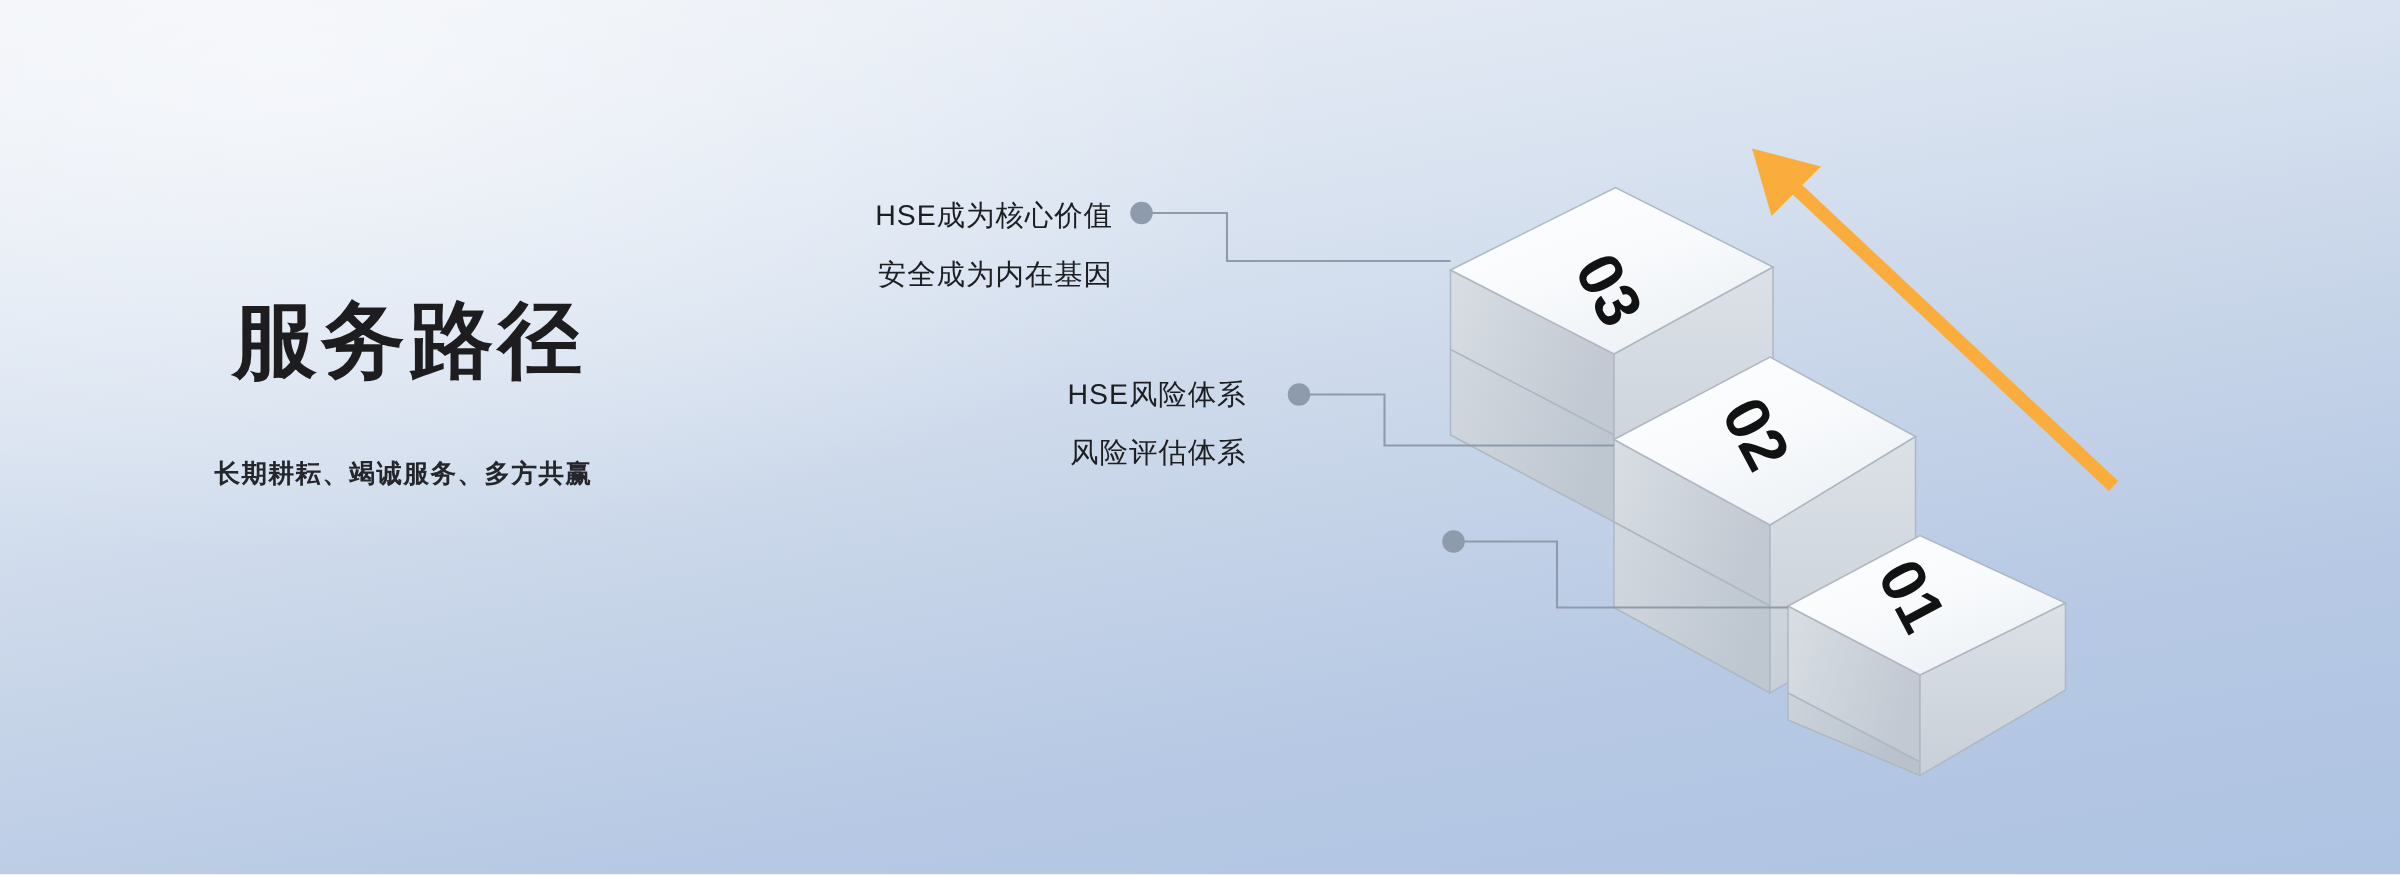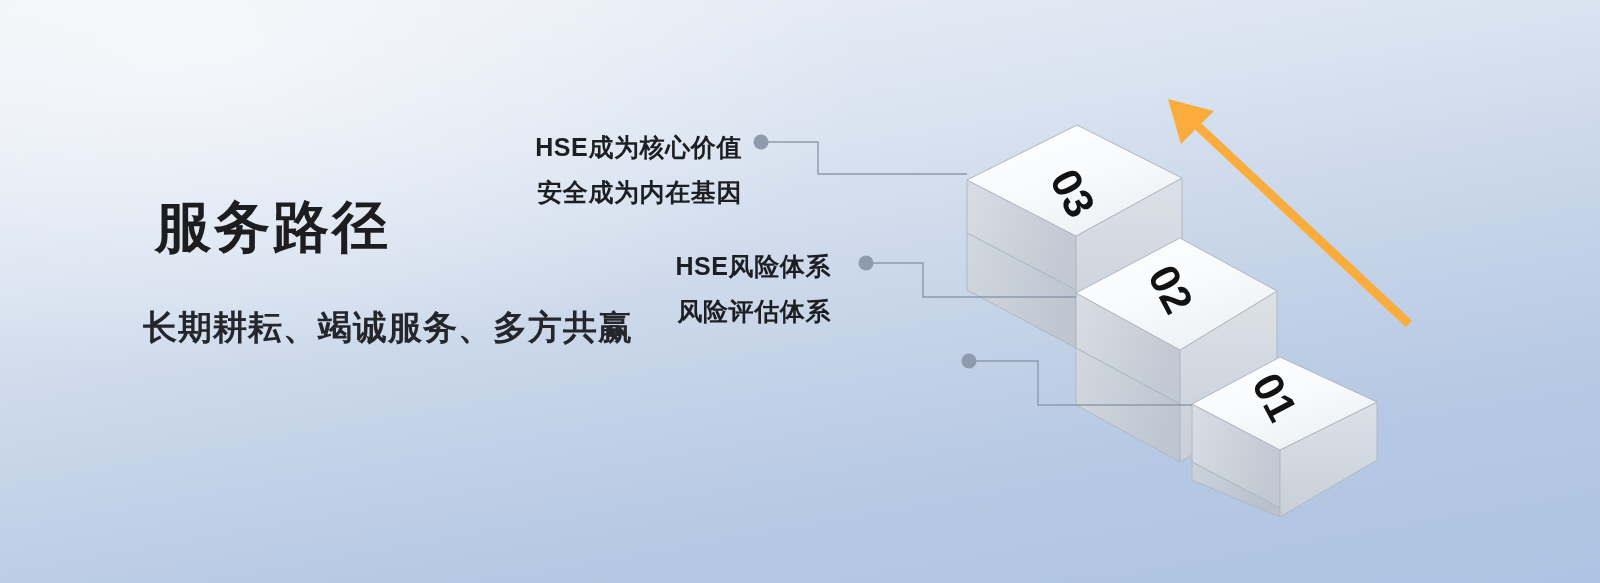--- a/index.html
+++ b/index.html
@@ -38,34 +38,34 @@
     margin: 12px;
     font-size: 56px;
     line-height: 1.18;
     font-weight: 700;
     letter-spacing: 3px;
     color: #1d1d1f;
   }
   #subtitle {
     margin: 0;
     padding-top: 32px;
-    font-size: 34px;
+    font-size: 17px;
     line-height: 1.4;
     font-weight: 700;
     letter-spacing: 1px;
     color: #24262b;
   }
 
   
   .step-label {
     position: absolute;
     text-align: right;
     color: #1c1e22;
-    font-weight: 700;
-    font-size: 25px;
+    font-weight: 400;
+    font-size: 19px;
     letter-spacing: 0.6px;
     white-space: nowrap;
   }
   .step-label .l1 { display: block; line-height: 1.0; }
   .step-label .l2 { display: block; line-height: 1.0; padding-top: 20px; }
   #label-03 { left: 460px; top: 135px; width: 282px; }
   #label-02 { left: 585px; top: 254px; width: 246px; text-align: right; }
   #label-01 { left: 705px; top: 351px; width: 246px; }
 
   

